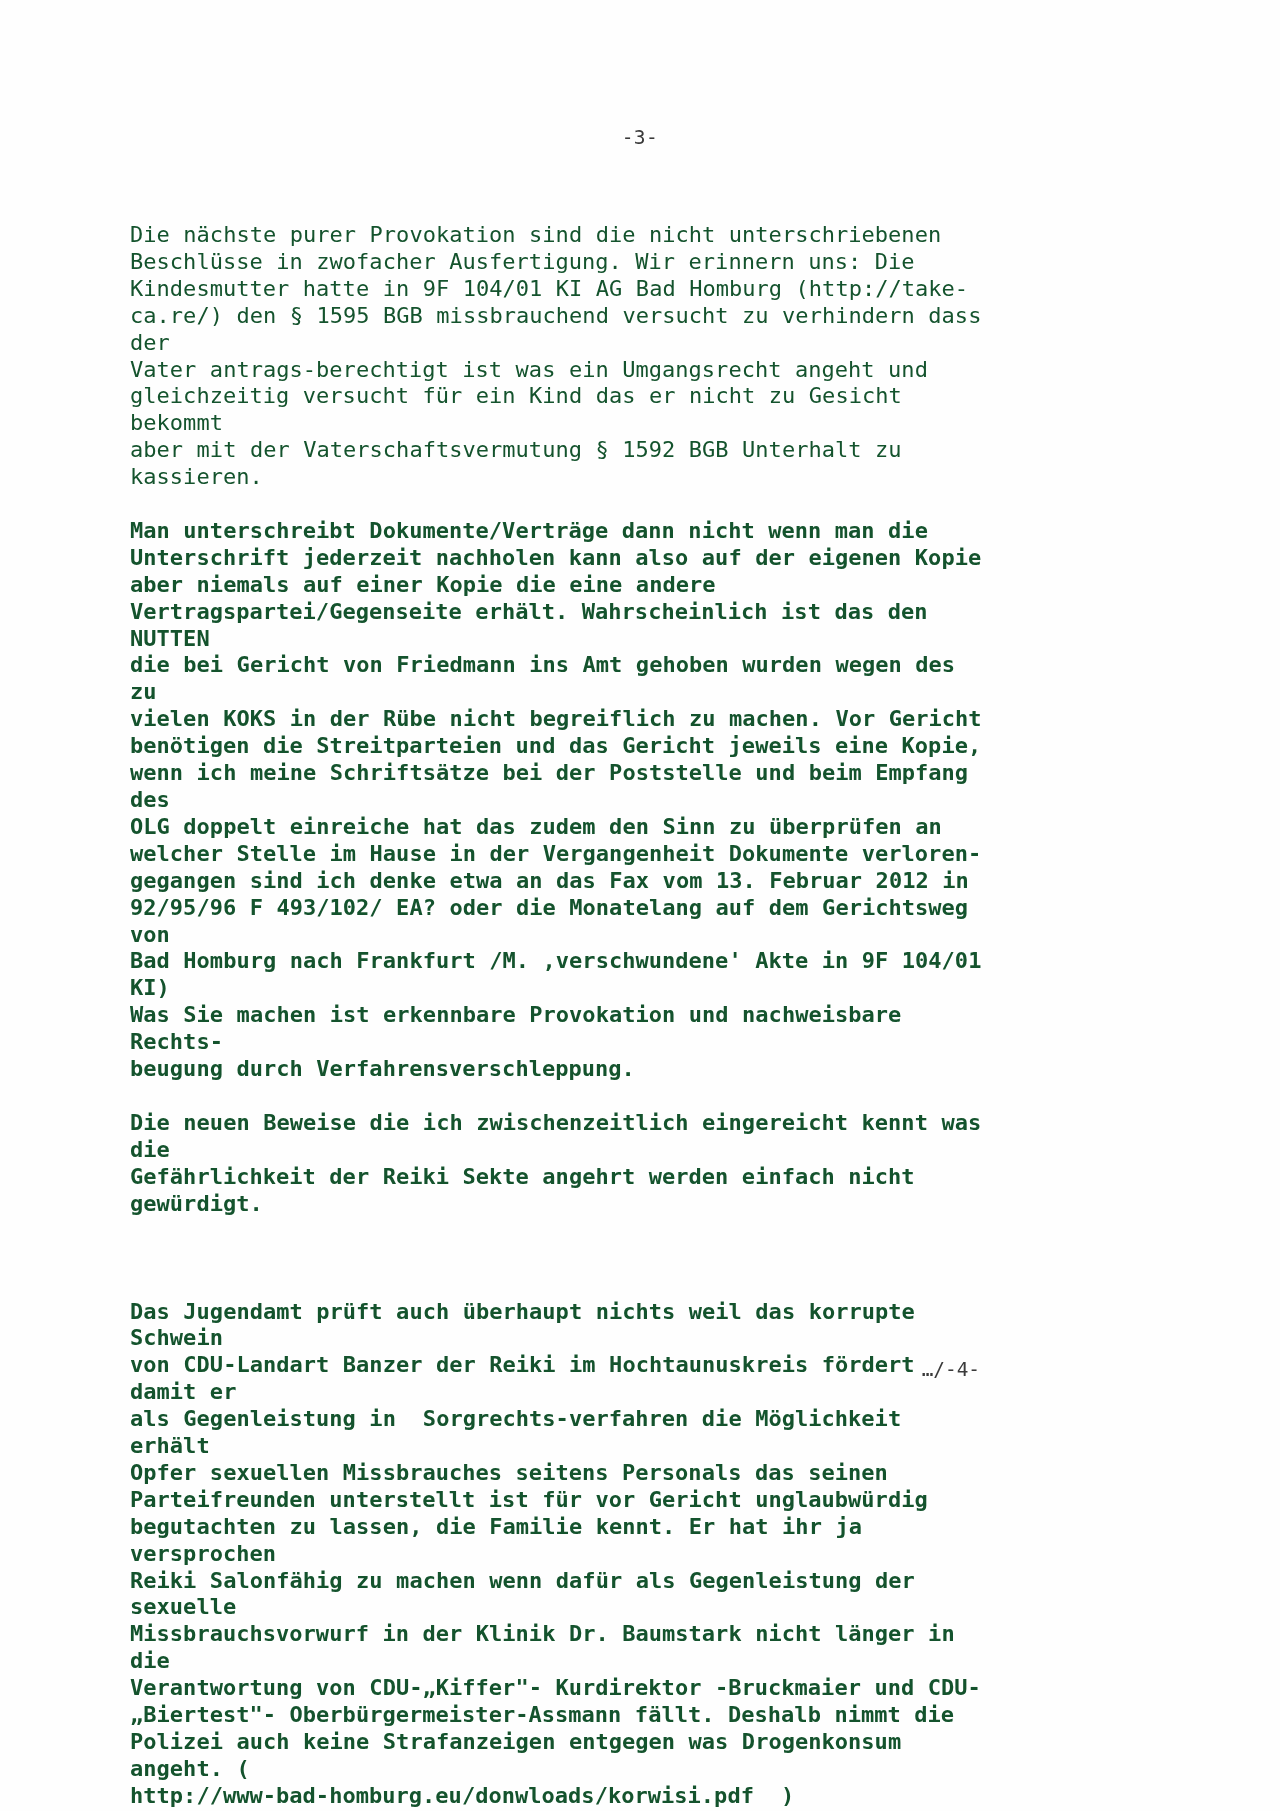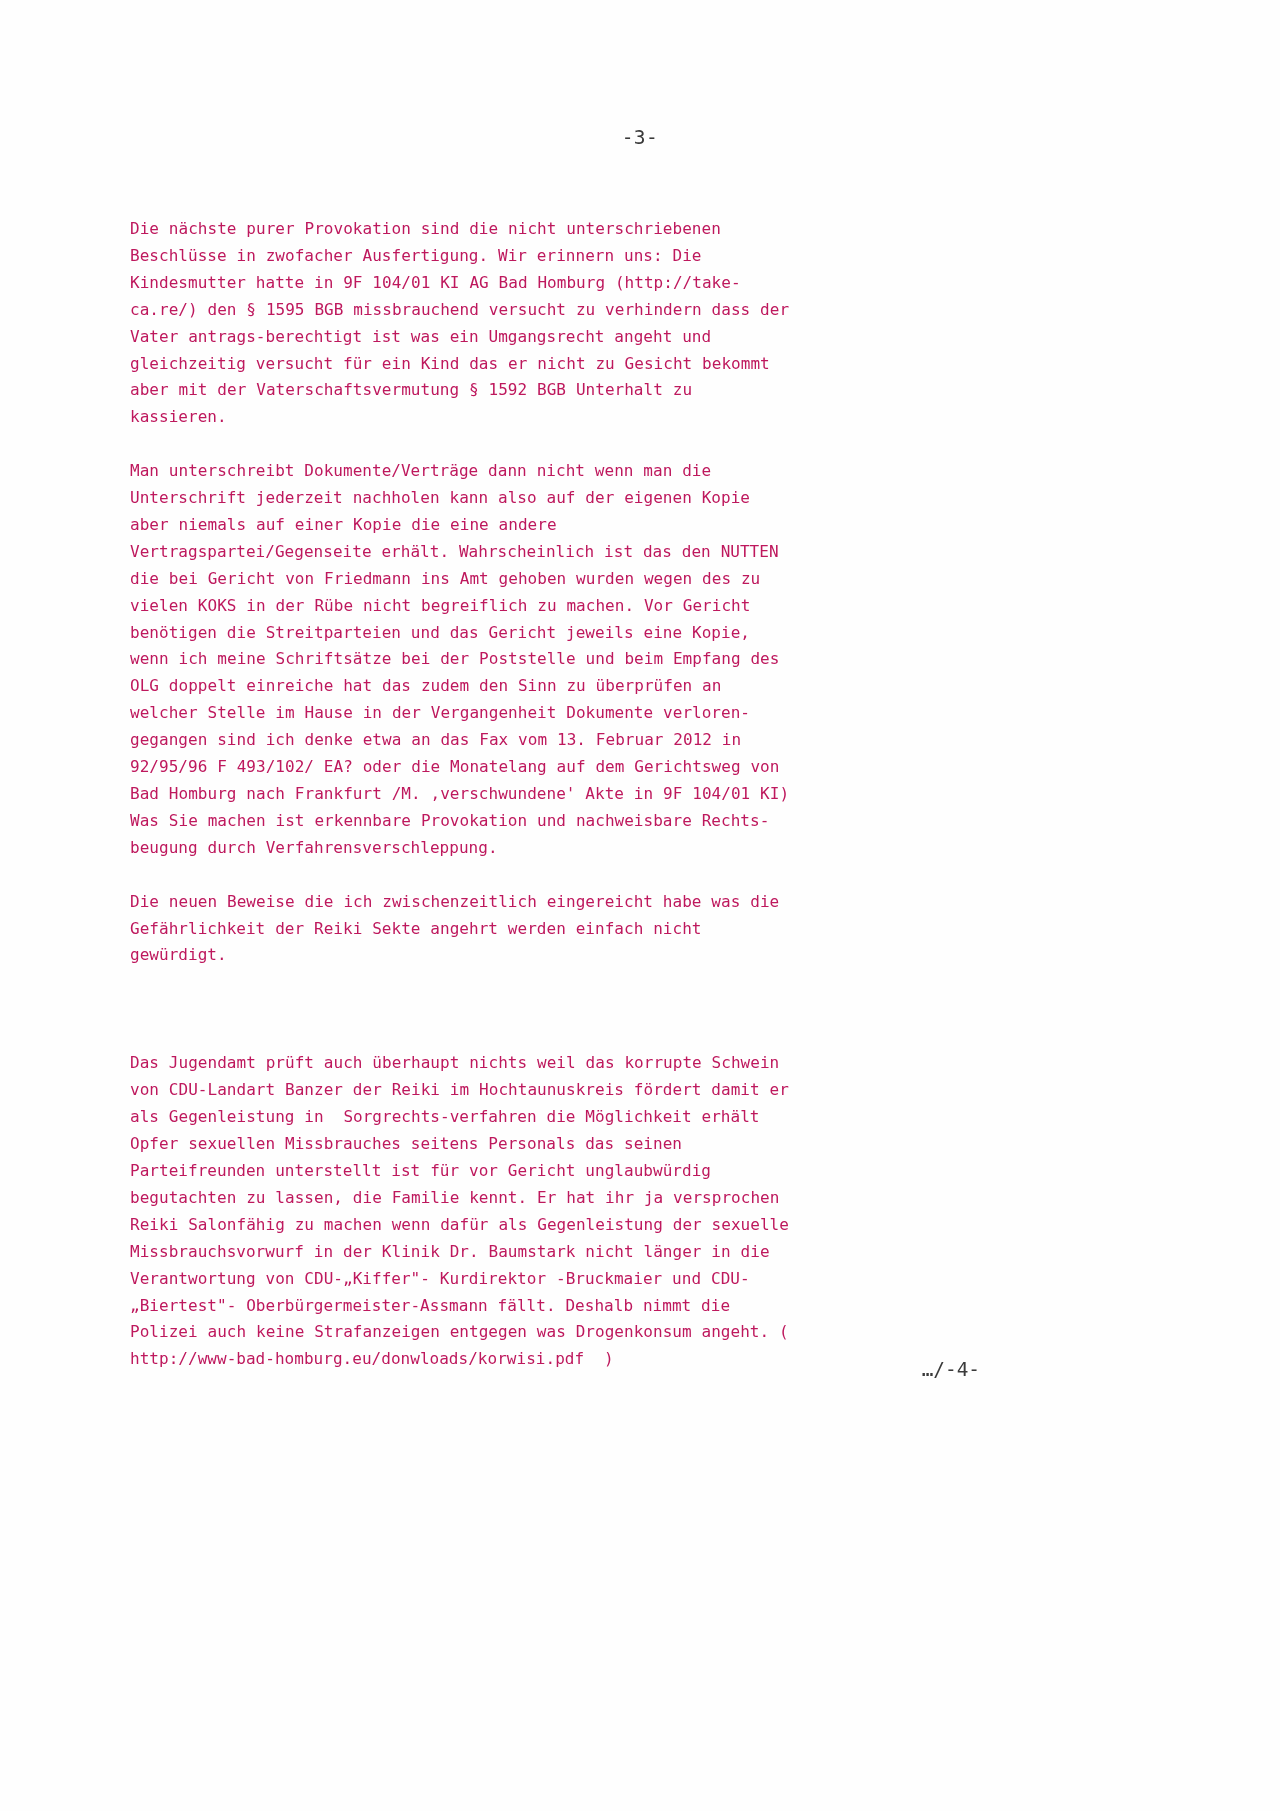--- a/index.html
+++ b/index.html
@@ -30,29 +30,30 @@
     letter-spacing: 0.5px;
     color: #3a3a3a;
   }
   .body-block {
     position: absolute;
     top: 200px;
     left: 130px;
     width: 860px;
   }
   .para {
-    font-size: 16px;
+    font-size: 22px;
     line-height: 26.9px;
     letter-spacing: 0.03px;
-    color: #be185d;
+    color: #14532d;
     white-space: pre-wrap;
     word-spacing: 0.2px;
   }
   .para + .para {
     margin-top: 26.9px;
+    font-weight: bold;
   }
   .para.gap-large {
     margin-top: 81px;
   }
   .footer {
     position: absolute;
     top: 1358px;
     left: 130px;
     width: 850px;
     text-align: right;
@@ -84,21 +85,21 @@
 vielen KOKS in der Rübe nicht begreiflich zu machen. Vor Gericht
 benötigen die Streitparteien und das Gericht jeweils eine Kopie,
 wenn ich meine Schriftsätze bei der Poststelle und beim Empfang des
 OLG doppelt einreiche hat das zudem den Sinn zu überprüfen an
 welcher Stelle im Hause in der Vergangenheit Dokumente verloren-
 gegangen sind ich denke etwa an das Fax vom 13. Februar 2012 in
 92/95/96 F 493/102/ EA? oder die Monatelang auf dem Gerichtsweg von
 Bad Homburg nach Frankfurt /M. ‚verschwundene' Akte in 9F 104/01 KI)
 Was Sie machen ist erkennbare Provokation und nachweisbare Rechts-
 beugung durch Verfahrensverschleppung.</p>
-    <p class="para">Die neuen Beweise die ich zwischenzeitlich eingereicht habe was die
+    <p class="para">Die neuen Beweise die ich zwischenzeitlich eingereicht kennt was die
 Gefährlichkeit der Reiki Sekte angehrt werden einfach nicht
 gewürdigt.</p>
     <p class="para gap-large">Das Jugendamt prüft auch überhaupt nichts weil das korrupte Schwein
 von CDU-Landart Banzer der Reiki im Hochtaunuskreis fördert damit er
 als Gegenleistung in  Sorgrechts-verfahren die Möglichkeit erhält
 Opfer sexuellen Missbrauches seitens Personals das seinen
 Parteifreunden unterstellt ist für vor Gericht unglaubwürdig
 begutachten zu lassen, die Familie kennt. Er hat ihr ja versprochen
 Reiki Salonfähig zu machen wenn dafür als Gegenleistung der sexuelle
 Missbrauchsvorwurf in der Klinik Dr. Baumstark nicht länger in die

